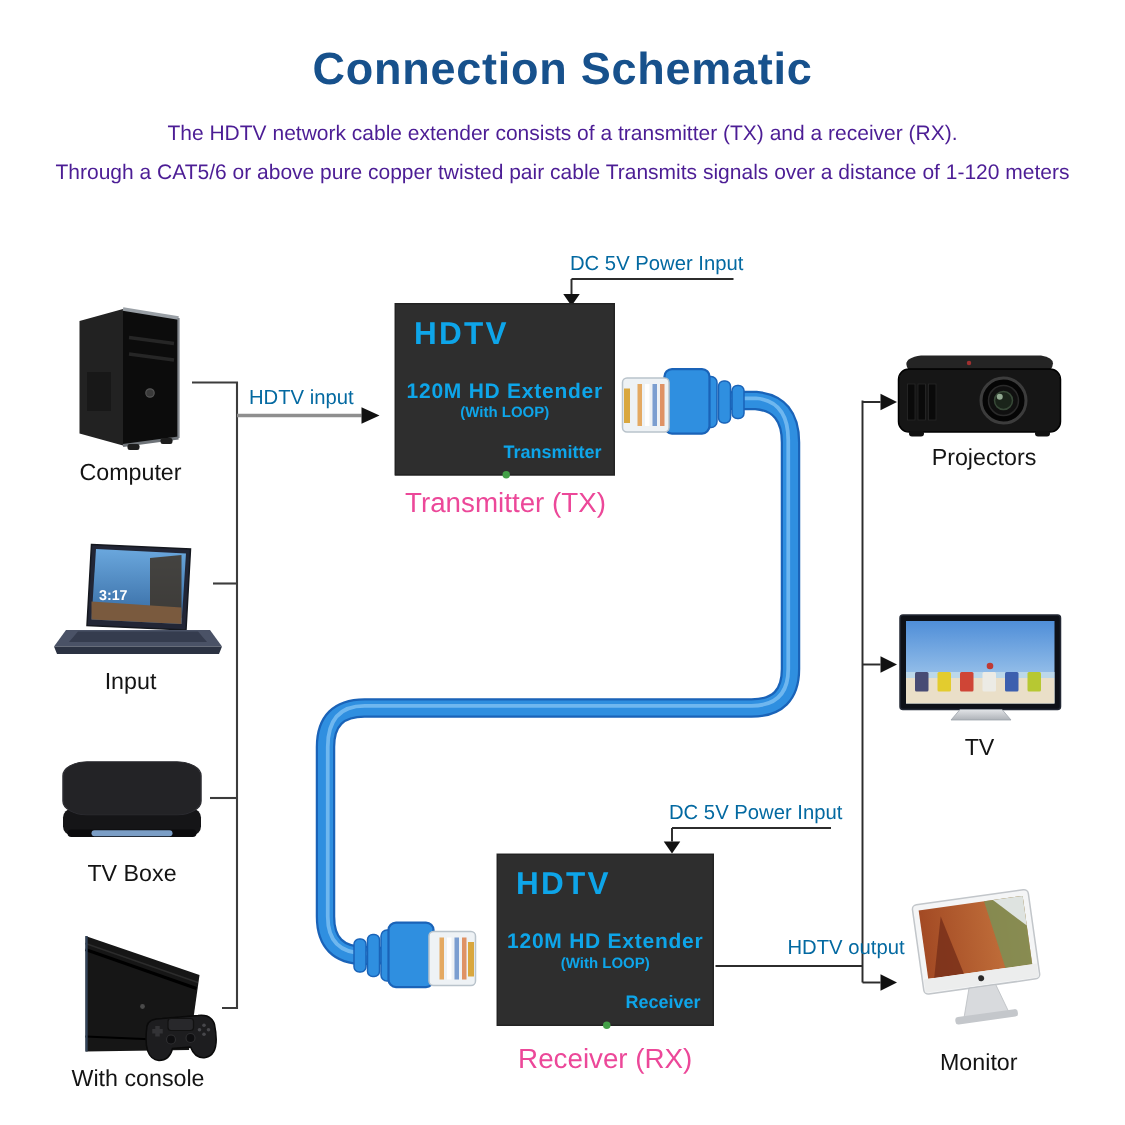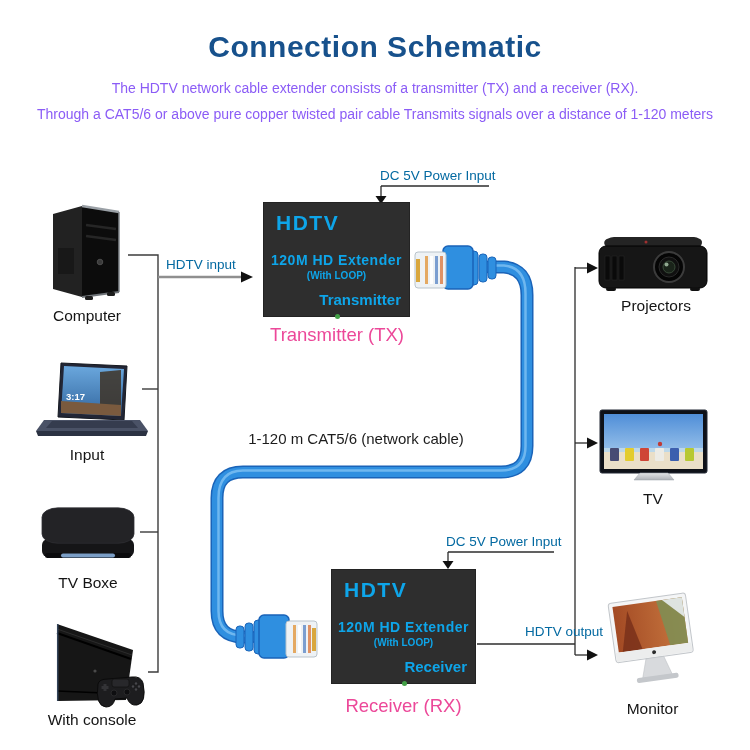--- a/index.html
+++ b/index.html
@@ -6,36 +6,36 @@
   .canvas{
     position:relative;width:750px;height:750px;background:#ffffff;
     font-family:"Liberation Sans",sans-serif;overflow:hidden;text-decoration:underline;
   }
   .abs{position:absolute;}
   .title{
     left:0;top:30px;width:750px;text-align:center;
     font-size:30px;font-weight:bold;color:#17518c;letter-spacing:.5px;
   }
   .subtitle{
-    left:0;width:750px;text-align:center;font-size:14px;color:#8b5cf6;white-space:nowrap;
+    left:0;width:750px;text-align:center;font-size:14px;color:#4c1d95;white-space:nowrap;
   }
   .sub1{top:80px;}
   .sub2{top:106px;}
   .dev-label{font-size:15.5px;color:#141414;text-align:center;}
   .annot{font-size:13.5px;color:#0369a1;white-space:nowrap;}
   .cable-label{font-size:15px;color:#1c1c1c;text-align:center;white-space:nowrap;}
   .caption{font-size:18.5px;color:#ec4899;text-align:center;white-space:nowrap;}
   .extender{
     position:absolute;background:#2e2e2e;color:#0ea5e9;
     box-shadow:0 0 0 1px #232323 inset;
   }
   .extender .brand{position:absolute;left:13px;top:9px;font-size:21px;font-weight:bold;letter-spacing:1.5px;}
   .extender .model{position:absolute;left:0;top:50px;width:100%;text-align:center;font-size:14px;font-weight:bold;letter-spacing:.5px;}
   .extender .variant{position:absolute;left:0;top:68px;width:100%;text-align:center;font-size:10px;font-weight:bold;}
-  .extender .role{position:absolute;right:9px;bottom:9px;font-size:15px;font-weight:bold;}
+  .extender .role{position:absolute;right:9px;bottom:9px;font-size:12px;font-weight:bold;}
   .extender .led{position:absolute;left:50%;bottom:-2px;width:5px;height:5px;margin-left:-2px;border-radius:50%;background:#43a047;}
   svg{position:absolute;left:0;top:0;}
 </style>
 </head>
 <body>
 
 <div class="canvas">
 
   <div class="abs title">Connection Schematic</div>
   <div class="abs subtitle sub1">The HDTV network cable extender consists of a transmitter (TX) and a receiver (RX).</div>
@@ -238,21 +238,20 @@
     <div class="variant">(With LOOP)</div>
     <div class="role">Receiver</div>
     <div class="led"></div>
   </div>
   <div class="abs caption" style="left:316px;top:695px;width:175px;">Receiver (RX)</div>
 
   <div class="abs annot" style="left:380px;top:168px;">DC 5V Power Input</div>
   <div class="abs annot" style="left:446px;top:534px;">DC 5V Power Input</div>
   <div class="abs annot" style="left:166px;top:257px;">HDTV input</div>
   <div class="abs annot" style="left:493px;top:624px;margin-left:32px;">HDTV output</div>
-  <div class="abs cable-label" style="left:231px;top:430px;width:250px;">1-120 m CAT5/6 (network cable)</div>
 
   <div class="abs dev-label" style="left:43px;top:307px;width:88px;">Computer</div>
   <div class="abs dev-label" style="left:43px;top:446px;width:88px;">Input</div>
   <div class="abs dev-label" style="left:43px;top:574px;width:90px;">TV Boxe</div>
   <div class="abs dev-label" style="left:32px;top:711px;width:120px;">With console</div>
   <div class="abs dev-label" style="left:605px;top:297px;width:102px;">Projectors</div>
   <div class="abs dev-label" style="left:603px;top:490px;width:100px;">TV</div>
   <div class="abs dev-label" style="left:605px;top:700px;width:95px;">Monitor</div>
 
 </div>

